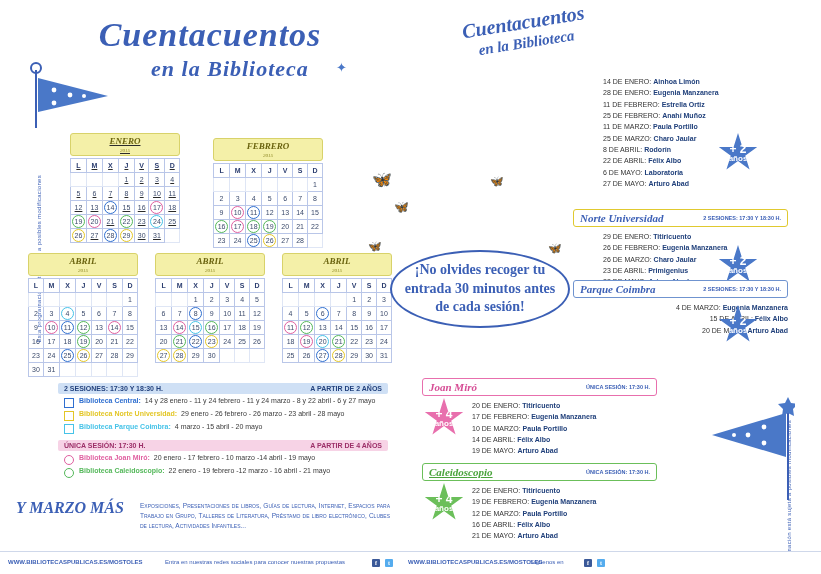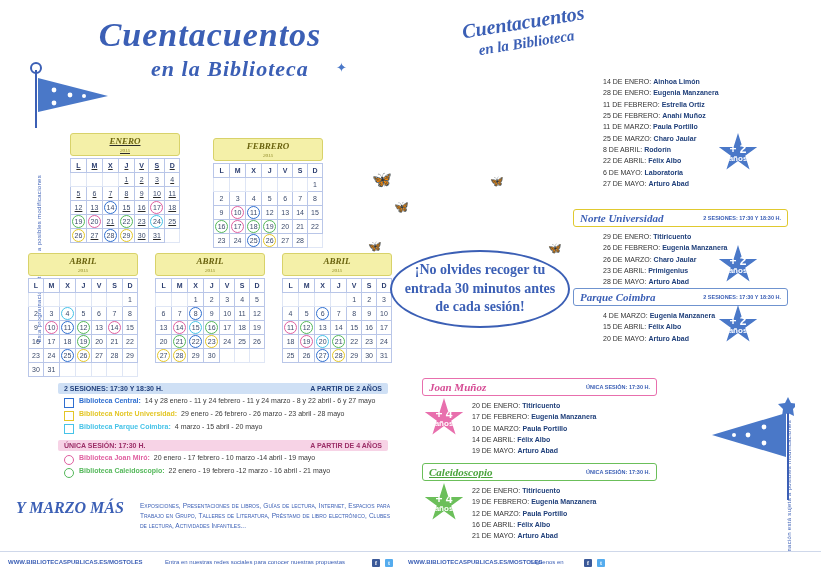--- a/index.html
+++ b/index.html
@@ -596,38 +596,38 @@
           <div><span class="d">26 DE FEBRERO:</span> <b>Eugenia Manzanera</b></div>
           <div><span class="d">26 DE MARZO:</span> <b>Charo Jaular</b></div>
           <div><span class="d">23 DE ABRIL:</span> <b>Primigenius</b></div>
           <div><span class="d">28 DE MAYO:</span> <b>Arturo Abad</b></div>
         </div>
       </div>
       <div class="badge star blue" style="left: 718px; top: 245px;">
         <span class="big">+ 2</span>
         <span>años</span>
       </div>
-      <div class="panel " style="left: 573px; top: 288px; width: 215px;">
+      <div class="panel " style="left: 573px; top: 280px; width: 215px; text-align: right;">
         <div class="bar">
           <span class="pname">Parque Coimbra</span>
           <span class="psess">2 SESIONES: 17:30 Y 18:30 H.</span>
         </div>
         <div class="list" style="margin-left:30px">
           <div><span class="d">4 DE MARZO:</span> <b>Eugenia Manzanera</b></div>
           <div><span class="d">15 DE ABRIL:</span> <b>Félix Albo</b></div>
           <div><span class="d">20 DE MAYO:</span> <b>Arturo Abad</b></div>
         </div>
       </div>
       <div class="badge star blue" style="left: 718px; top: 305px;">
         <span class="big">+ 2</span>
         <span>años</span>
       </div>
       <div class="panel pink" style="left: 422px; top: 378px; width: 235px;">
         <div class="bar">
-          <span class="pname">Joan Muñoz</span>
+          <span class="pname">Joan Miró</span>
           <span class="psess">ÚNICA SESIÓN: 17:30 H.</span>
         </div>
         <div class="list" style="margin-left:50px">
           <div><span class="d">20 DE ENERO:</span> <b>Titiricuento</b></div>
           <div><span class="d">17 DE FEBRERO:</span> <b>Eugenia Manzanera</b></div>
           <div><span class="d">10 DE MARZO:</span> <b>Paula Portillo</b></div>
           <div><span class="d">14 DE ABRIL:</span> <b>Félix Albo</b></div>
           <div><span class="d">19 DE MAYO:</span> <b>Arturo Abad</b></div>
         </div>
       </div>

